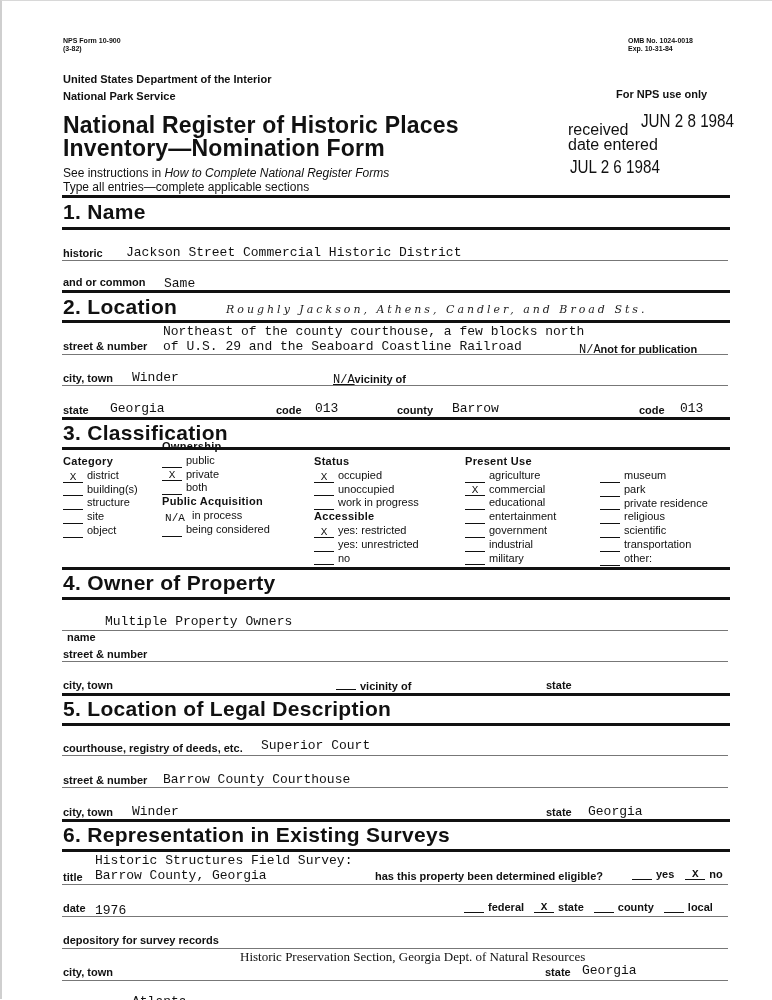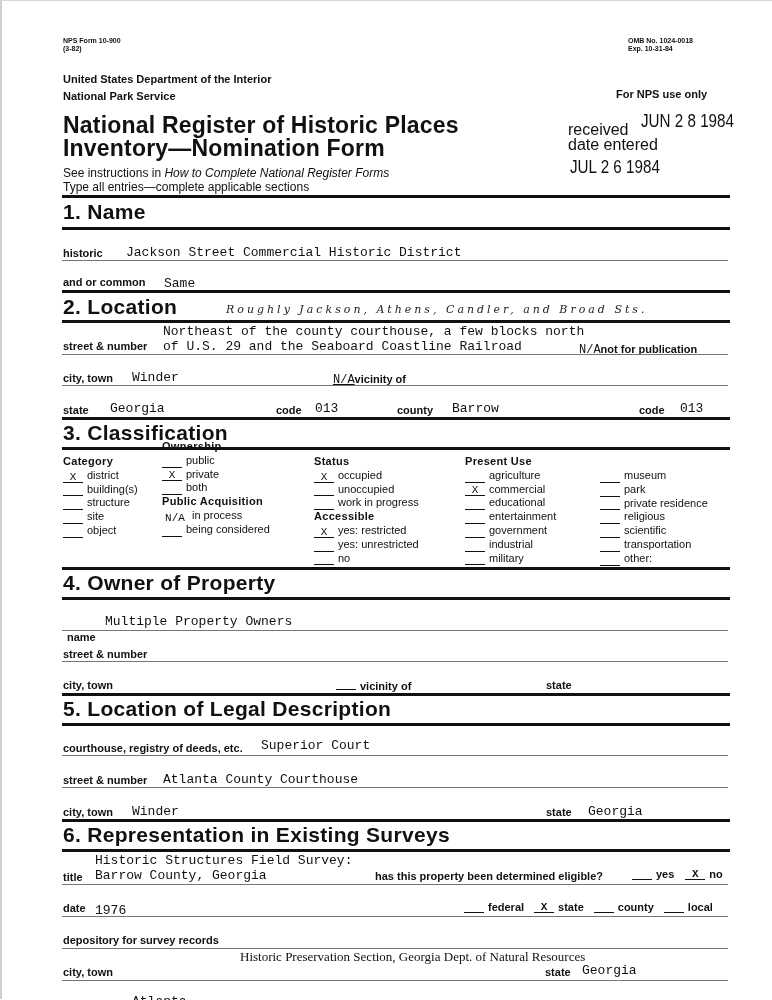--- a/index.html
+++ b/index.html
@@ -260,21 +260,21 @@
 <div class="lbl" style="left:546px;top:679px;">state</div>
 <div class="typed" style="left:585px;top:677px;"></div>
 
 <div class="rule-thick" style="top:693px;"></div>
 <div class="sec-h" style="top:697px;">5.  Location of Legal Description</div>
 <div class="rule-thick" style="top:723px;"></div>
 <div class="lbl" style="left:63px;top:742px;">courthouse, registry of deeds, etc.</div>
 <div class="typed" style="left:261px;top:738px;">Superior Court</div>
 <div class="rule-thin" style="top:755px;"></div>
 <div class="lbl" style="left:63px;top:774px;">street &amp; number</div>
-<div class="typed" style="left:163px;top:772px;">Atlanta County Courthouse</div>
+<div class="typed" style="left:163px;top:772px;">Barrow County Courthouse</div>
 <div class="rule-thin" style="top:787px;"></div>
 <div class="lbl" style="left:63px;top:806px;">city, town</div>
 <div class="typed" style="left:132px;top:804px;">Winder</div>
 <div class="lbl" style="left:546px;top:806px;">state</div>
 <div class="typed" style="left:588px;top:804px;">Georgia</div>
 
 <div class="rule-thick" style="top:819px;"></div>
 <div class="sec-h" style="top:823px;">6.  Representation in Existing Surveys</div>
 <div class="rule-thick" style="top:849px;"></div>
 <div class="typed" style="left:95px;top:853px;">Historic Structures Field Survey:</div>

